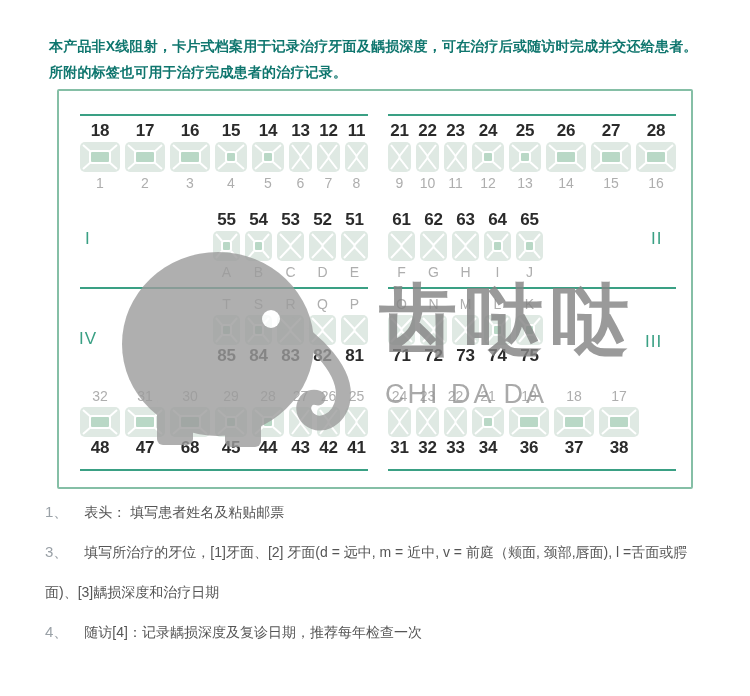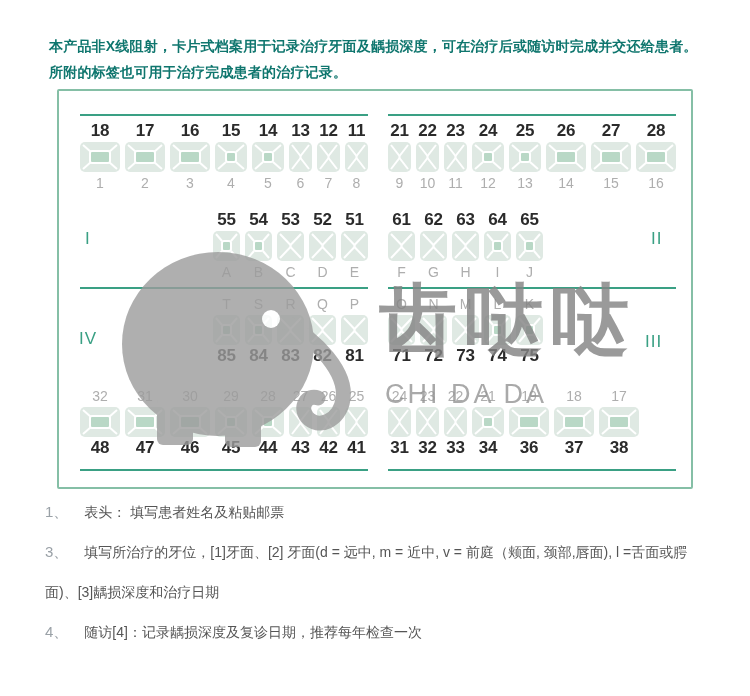--- a/index.html
+++ b/index.html
@@ -609,21 +609,21 @@
        <svg width="40" height="30" viewBox="0 0 40 30">
             <rect x="0" y="0" width="40" height="30" rx="5" fill="#dfe9e3"></rect>
             <g stroke="#ffffff" stroke-width="2">
               <line x1="3" y1="3" x2="11" y2="10"></line>
               <line x1="37" y1="3" x2="29" y2="10"></line>
               <line x1="3" y1="27" x2="11" y2="20"></line>
               <line x1="37" y1="27" x2="29" y2="20"></line>
             </g>
              <rect x="10" y="9" width="20" height="12" rx="2" fill="#b9d8c6" stroke="#ffffff" stroke-width="2"></rect>
           </svg>
-       <span class="t-lab bold">46</span>
+       <span class="t-lab bold">68</span>
      </div>
         <div class="cell" style="width:32px">
        <span class="t-lab gray">29</span>
        <svg width="32" height="30" viewBox="0 0 32 30">
             <rect x="0" y="0" width="32" height="30" rx="5" fill="#dfe9e3"></rect>
             <g stroke="#ffffff" stroke-width="2">
               <line x1="3" y1="3" x2="11" y2="10"></line>
               <line x1="29" y1="3" x2="21" y2="10"></line>
               <line x1="3" y1="27" x2="11" y2="20"></line>
               <line x1="29" y1="27" x2="21" y2="20"></line>

